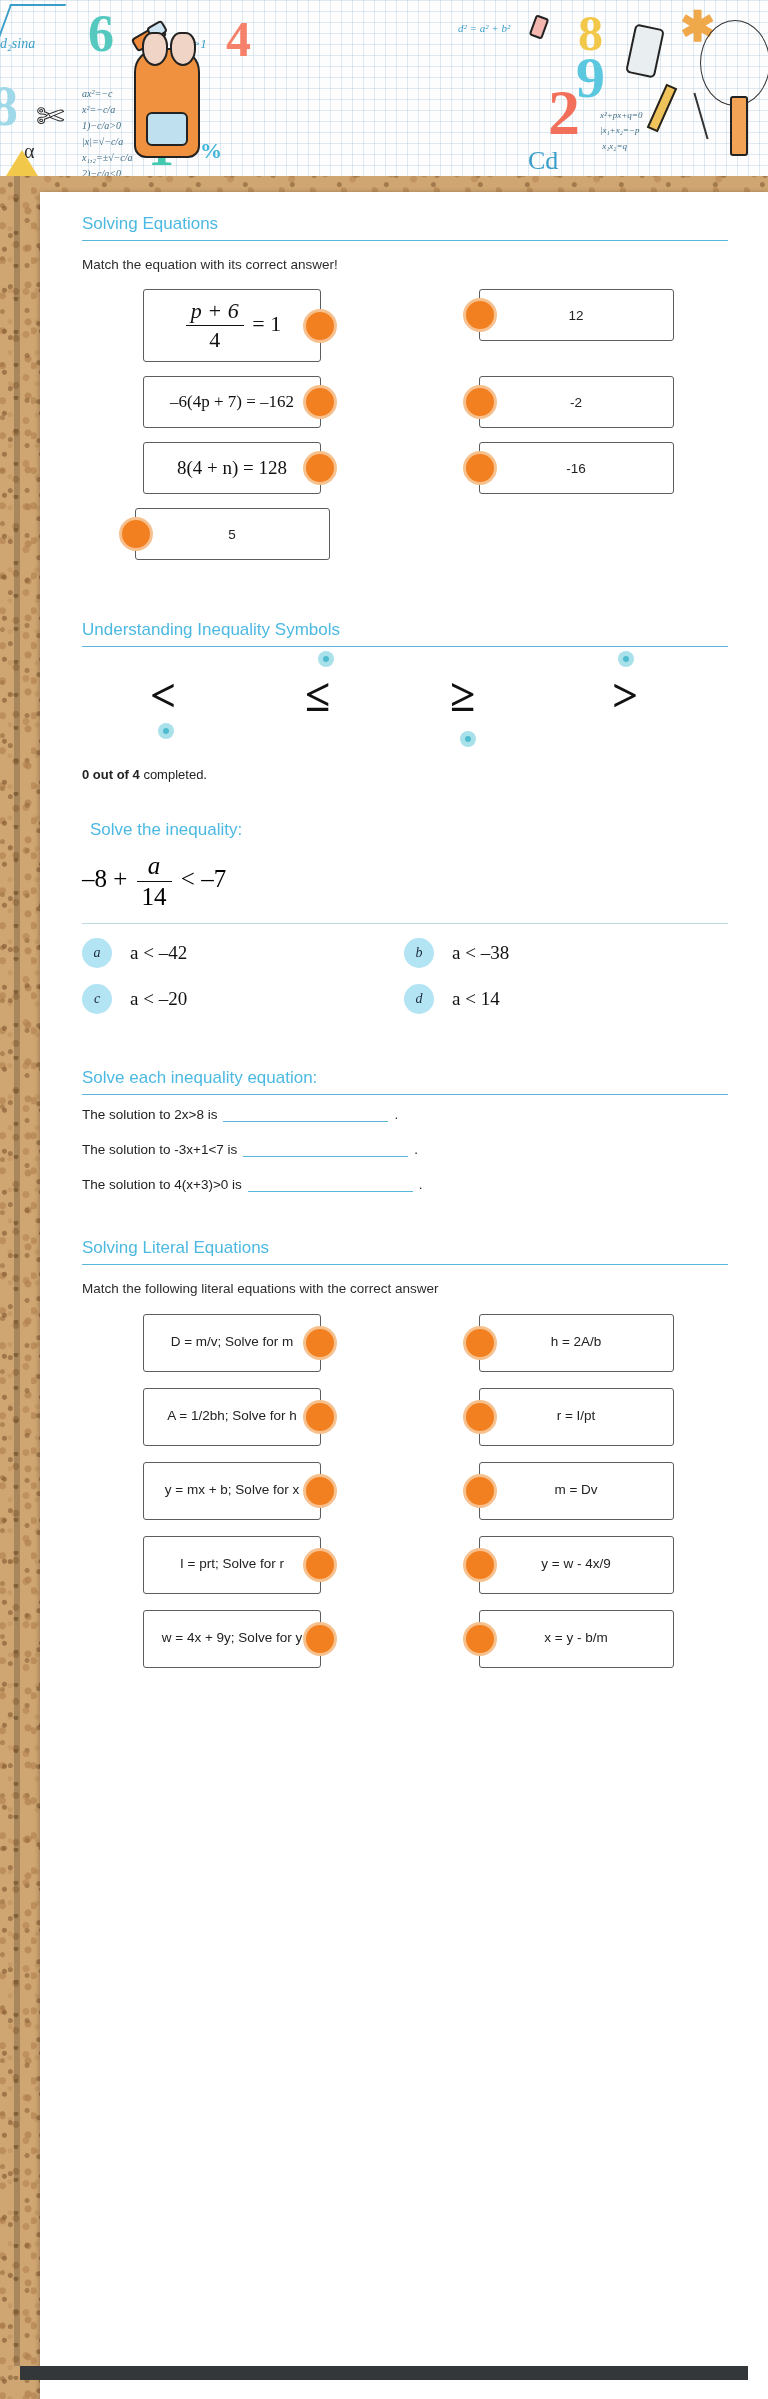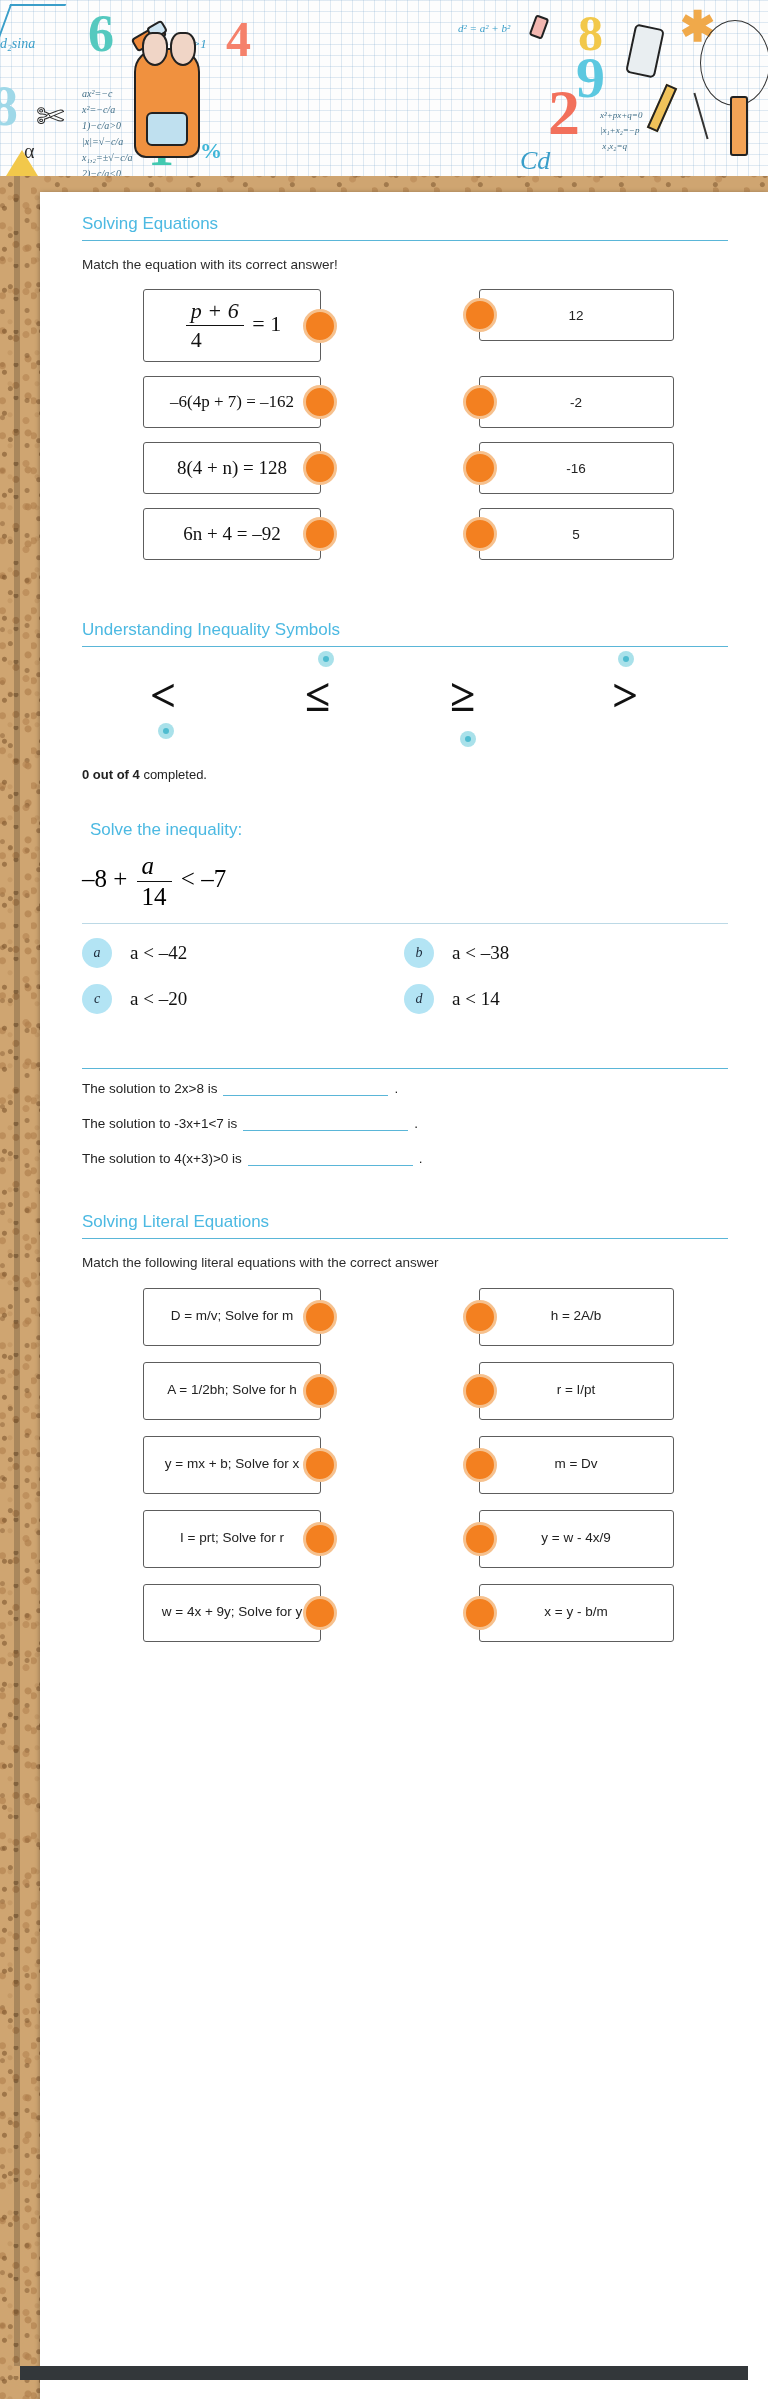--- a/index.html
+++ b/index.html
@@ -97,21 +97,21 @@
   .mbox.left  .dot-o { right:-17px; transform:translateY(-50%); }
   .mbox.right .dot-o { left:-17px;  transform:translateY(-50%); }
 
   .eqn { font-family:"Liberation Serif", serif; color:#111; }
   .eqn.big { font-size:22px; }
   .eqn.mid { font-size:17px; }
   .ansnum { font-size:13.5px; color:#222; font-family:"Liberation Sans", sans-serif; }
   .littext { font-size:13.5px; color:#222; line-height:1.35; }
 
   
-  .frac { display:inline-block; vertical-align:middle; text-align:left; margin:0 3px; }
+  .frac { display:inline-block; vertical-align:middle; text-align:center; margin:0 3px; }
   .frac .num { display:block; padding:0 5px; font-style:italic; }
   .frac .bar { display:block; border-top:1.6px solid #111; margin:1px 0; }
   .frac .den { display:block; padding:0 5px; }
 
   
   .symrow { position:relative; height:100px; margin:14px 0 0 0; }
   .sym {
     position:absolute; font-family:"Liberation Serif", serif;
     font-size:46px; color:#111; font-weight:700;
   }
@@ -184,21 +184,21 @@
   <div class="doodle" style="left:146px;top:112px;width:42px;height:34px;background:#bfe0ef;border:2.5px solid #222;border-radius:6px;"></div>
   <div class="doodle" style="left:142px;top:32px;width:26px;height:34px;background:#f0d5c6;border:2.5px solid #222;border-radius:40% 40% 50% 50%;"></div>
   <div class="doodle" style="left:170px;top:32px;width:26px;height:34px;background:#f0d5c6;border:2.5px solid #222;border-radius:40% 40% 50% 50%;"></div>
   <div class="doodle" style="left:548px;top:76px;font-size:64px;color:#f2705b;font-weight:700;">2</div>
   <div class="doodle" style="left:576px;top:44px;font-size:58px;color:#5cc8e0;font-weight:700;">9</div>
   <div class="doodle" style="left:600px;top:108px;font-size:9px;color:#3f6d86;line-height:1.7;font-style:italic;">
        x²+px+q=0<br>|x₁+x₂=−p<br>&nbsp;x₁x₂=q</div>
   <div class="doodle" style="left:656px;top:84px;width:12px;height:48px;background:#f0c25a;border:2px solid #222;transform:rotate(24deg);"></div>
   <div class="doodle" style="left:700px;top:92px;width:2px;height:48px;background:#333;transform:rotate(-16deg);"></div>
   <div class="doodle" style="left:730px;top:96px;width:18px;height:60px;background:#f3a356;border:2px solid #222;border-radius:3px;"></div>
-  <div class="doodle" style="left:484px;top:146px;font-size:26px;color:#3a9ec9;font-style:italic;padding-left:36px;">Cd</div>
+  <div class="doodle" style="left:528px;top:146px;font-size:26px;color:#3a9ec9;">Cd</div>
   <div class="doodle" style="left:24px;top:140px;font-size:20px;color:#2c2c2c;">α</div>
   <div class="doodle" style="left:6px;top:150px;width:0;height:0;border-left:16px solid transparent;border-right:16px solid transparent;border-bottom:26px solid #f2c84b;"></div>
 
 </div>
 
 <div class="sheet-shadow-l"></div>
 
 <div class="sheet">
  <div class="sheet-inner">
 
@@ -255,26 +255,20 @@
         </div>
         <div class="col-right">
           <div class="mbox right">
             <span class="dot-o"></span>
             <span class="ansnum">-16</span>
           </div>
         </div>
       </div>
 
       <div class="match-row">
-        <div class="col-left">
-          <div class="mbox left">
-            <span class="eqn mid" style="font-size:19px;">6n + 4 = –92</span>
-            <span class="dot-o"></span>
-          </div>
-        </div>
         <div class="col-right">
           <div class="mbox right">
             <span class="dot-o"></span>
             <span class="ansnum">5</span>
           </div>
         </div>
       </div>
 
     </div>
   </div>
@@ -331,20 +325,21 @@
         <span class="mc-text">a &lt; –20</span>
       </div>
       <div class="mc-item">
         <span class="mc-badge">d</span>
         <span class="mc-text">a &lt; 14</span>
       </div>
     </div>
   </div>
 
   <div class="section" style="padding-top:34px;">
+    <div class="sec-title" style="padding-left:22px;">Solve each inequality equation:</div>
     <div class="sec-rule"></div>
 
     <div class="fib">
       <div class="fib-row">
         <span class="fib-label">The solution to 2x&gt;8 is</span>
         <span class="fib-blank"></span>
         <span class="fib-dot">.</span>
       </div>
       <div class="fib-row">
         <span class="fib-label">The solution to -3x+1&lt;7 is</span>

